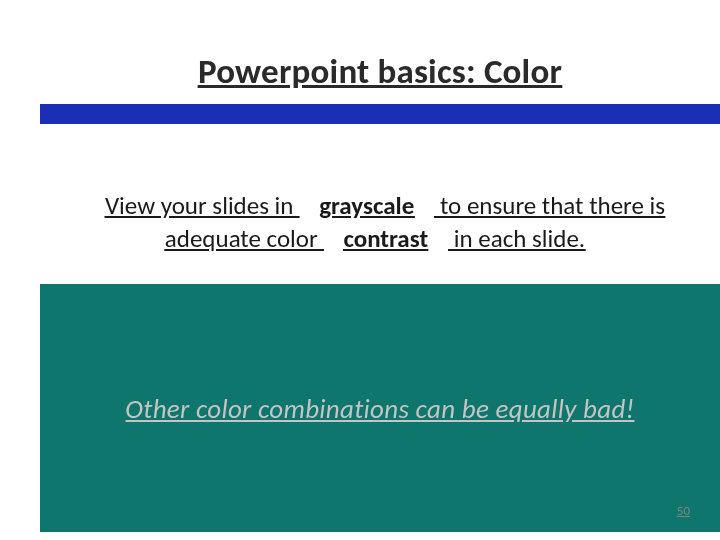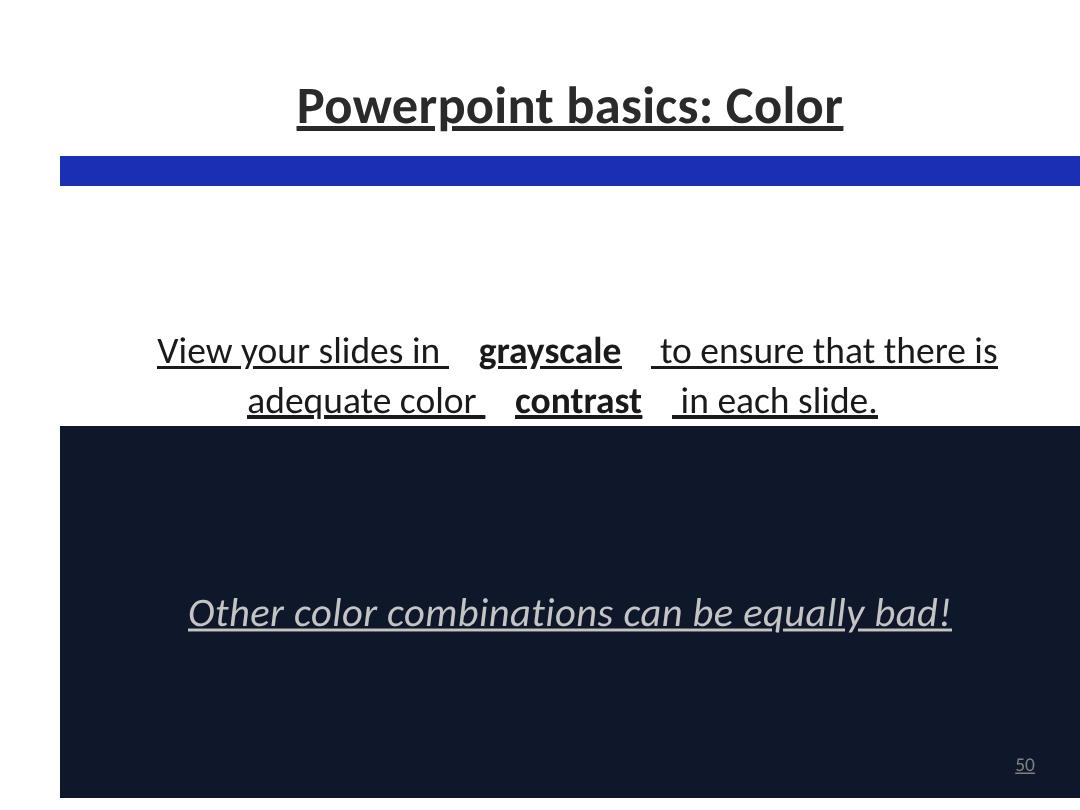--- a/index.html
+++ b/index.html
@@ -29,32 +29,32 @@
     height: 4px;
     background: #1a2fb3;
     width: 680px;
     margin: 0 auto;
   }
   .body-text {
     font-size: 25px;
     color: #1a1a1a;
     text-align: center;
     width: 620px;
-    margin: 84px auto 0 auto;
+    margin: 56px auto 0 auto;
     line-height: 1.3;
     font-weight: 400;
   }
   .body-text .bold { font-weight: 700; }
   .example-box {
     position: absolute;
     left: 20px;
     right: 20px;
     top: 264px;
     bottom: 28px;
-    background: #0f172a;
+    background: #0f766e;
     display: flex;
     align-items: center;
     justify-content: center;
   }
   .example-text {
     font-size: 27px;
     font-style: italic;
     color: #c4c4c4;
     text-align: center;
     letter-spacing: 0.3px;

